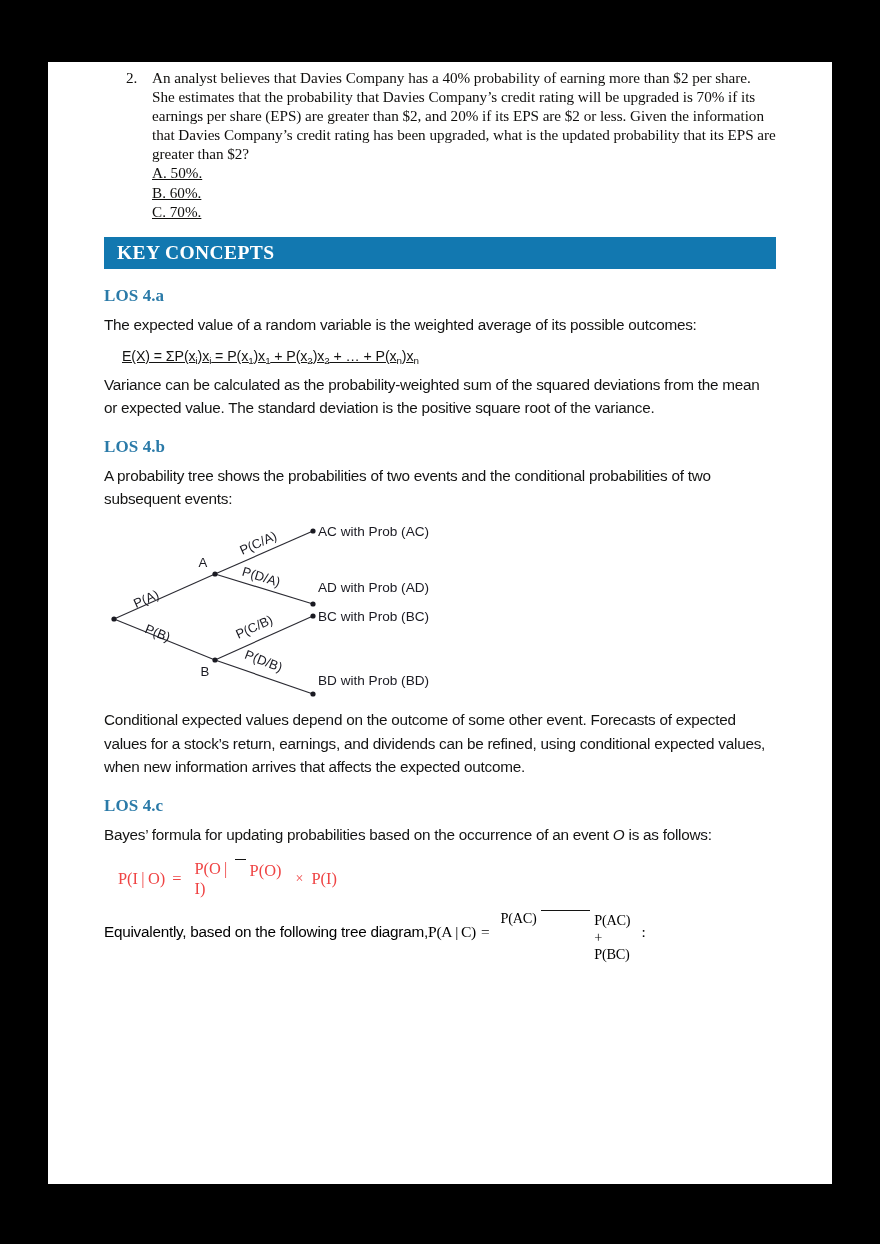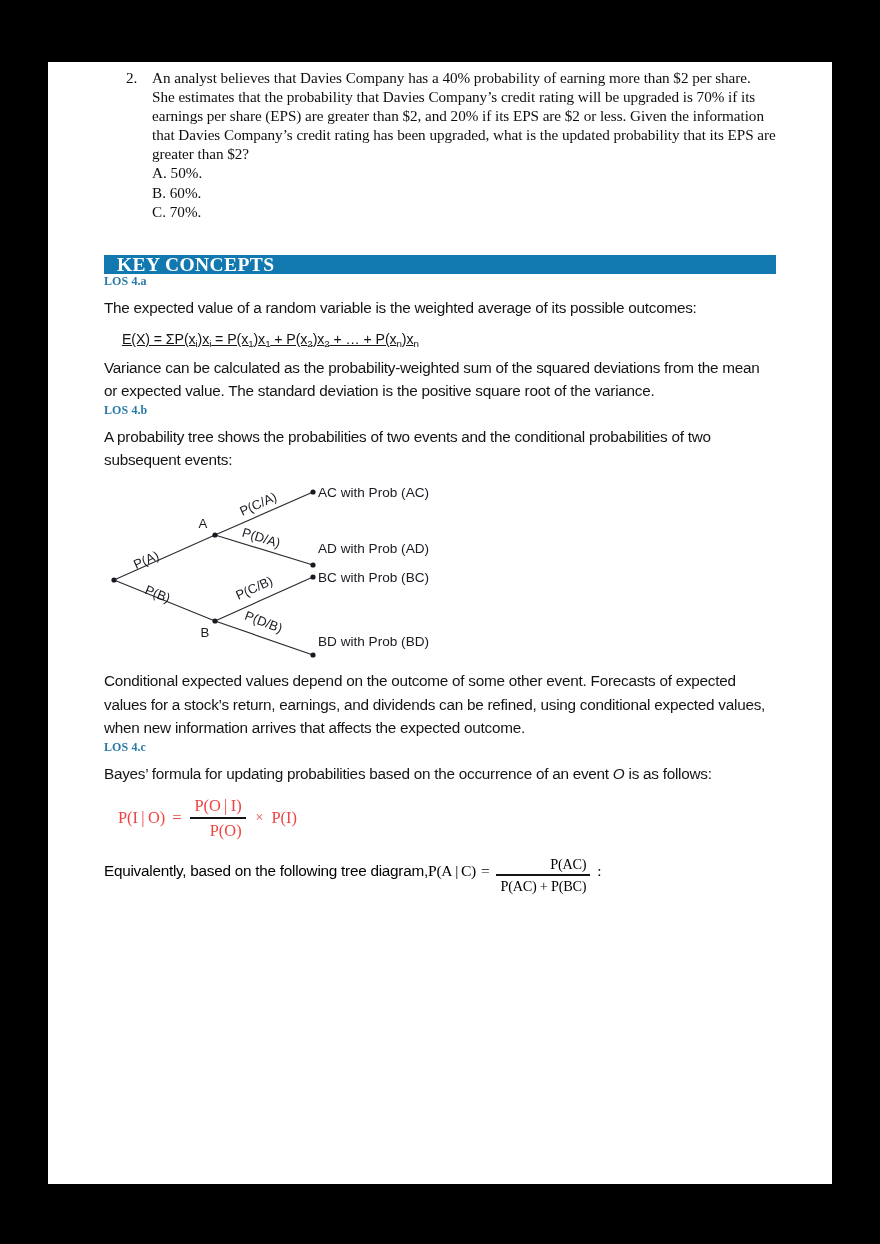--- a/index.html
+++ b/index.html
@@ -50,46 +50,47 @@
   }
   .q-body { display: block; }
 
   .choices {
     padding-left: 48px;
     font-family: "Liberation Serif", serif;
     font-size: 15.2px;
     line-height: 19.3px;
     color: #100f0d;
   }
-  .choice { white-space: pre; }
+  .choice { white-space: pre; text-decoration: underline; }
 
   
   .banner {
-    margin-top: 34px;
+    margin-top: 16px;
     margin-left: 0px;
     width: 672px;
-    height: 19px;
+    height: 32px;
     background: #1278b0;
     display: flex;
     align-items: center;
   }
   .banner-text {
     font-family: "Liberation Serif", serif;
     font-weight: bold;
     font-size: 19.5px;
     color: #ffffff;
     letter-spacing: 0.4px;
     padding-left: 13px;
   }
 
   
   .los {
+    margin-top: 17px;
     font-family: "Liberation Serif", serif;
     font-weight: bold;
-    font-size: 12px;
+    font-size: 17px;
     color: #2a7aa8;
     letter-spacing: 0.1px;
   }
 
   .para {
     margin-top: 7px;
     font-family: "Liberation Sans", sans-serif;
     font-size: 15.3px;
     line-height: 23.6px;
     color: #141413;
@@ -130,22 +131,22 @@
     align-items: center;
     font-family: "Liberation Serif", serif;
     font-size: 16.4px;
     color: #ef4444;
     height: 40px;
   }
   .eq-bayes .lhs { letter-spacing: 0px; }
   .eq-bayes .eqsign { margin: 0 7px; }
   .frac {
     display: inline-flex;
-    flex-direction: column;
-    align-items: flex-end;
+    flex-direction: row;
+    align-items: flex-start;
     vertical-align: middle;
     margin: 0 2px;
   }
   .frac .num { padding: 0 4px 1px 4px; }
   .frac .den { padding: 2px 4px 0 4px; }
   .frac .bar {
     width: 100%;
     height: 1.4px;
     background: #141413;
   }

